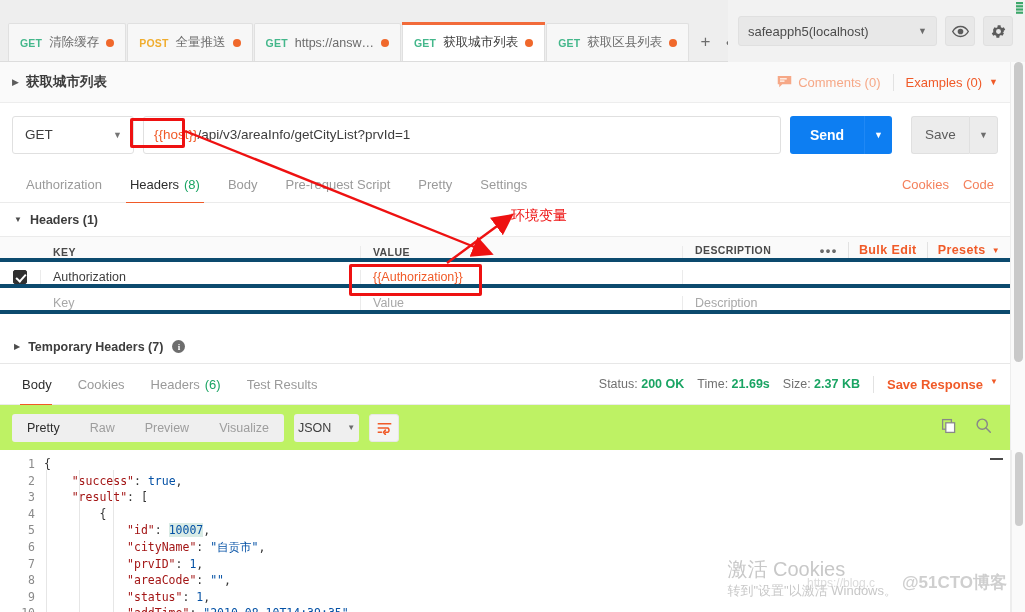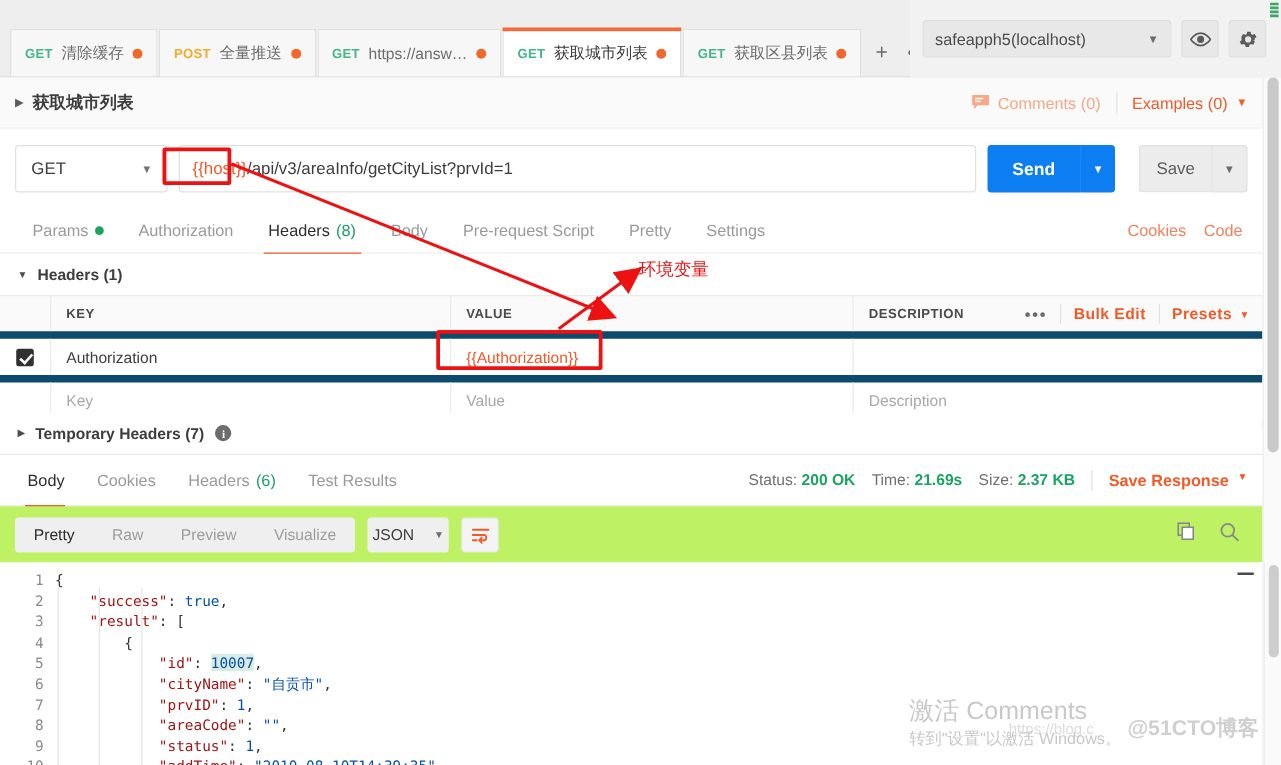--- a/index.html
+++ b/index.html
@@ -143,21 +143,21 @@
 
   
   .headers-head {
     position: absolute; top: 203px; left: 0; width: 1010px; height: 33px;
     display: flex; align-items: center; padding: 0 14px; background: #fff;
   }
   .headers-head .tri { font-size: 8px; color: #4c4c4c; margin-right: 8px; }
   .headers-head .lbl { font-size: 12.5px; color: #3d3d3d; font-weight: bold; }
 
   .tbl { position: absolute; top: 236px; left: 0; width: 1010px; }
-  .trow { display: flex; height: 35px; border-top: 1px solid #ebebeb; border-bottom: 6px solid #0c4a6e; }
+  .trow { display: flex; height: 26px; border-top: 1px solid #ebebeb; border-bottom: 4px solid #0c4a6e; align-items: flex-end; }
   .trow + .trow { border-top: none; }
   .th { background: #fafafa; }
   .cb-cell { width: 41px; display: flex; align-items: center; justify-content: center;
              border-right: 1px solid #ebebeb; }
   .cb {
     width: 14px; height: 14px; border: 1px solid #4a4a4a; border-radius: 2px;
     background: #fff; position: relative;
   }
   .cb.checked { background: #303030; border-color: #303030; }
   .cb.checked::after {
@@ -390,24 +390,20 @@
     </div>
     <div class="save-group">
       <div class="save-btn">Save</div>
       <div class="save-caret">▼</div>
     </div>
   </div>
 
   <div class="reqtabs">
     <div id="reqtabs" style="display:flex;align-items:center;">
         <div class="rtab">
-          <span>Params</span>
-          <span class="greendot"></span>
-        </div>
-        <div class="rtab">
           <span>Authorization</span>
         </div>
         <div class="rtab active">
           <span>Headers</span>
           <span class="badge-green">(8)</span>
         </div>
         <div class="rtab">
           <span>Body</span>
         </div>
         <div class="rtab">
@@ -596,18 +592,18 @@
       </marker>
     </defs>
     <line x1="185" y1="131" x2="487" y2="252" stroke="#ee1111" stroke-width="2.4" marker-end="url(#ah)"></line>
     <line x1="447" y1="263" x2="508" y2="218" stroke="#ee1111" stroke-width="2.4" marker-end="url(#ah)"></line>
   </svg>
 
   <div class="anno-txt" style="left:511px; top:207px;">环境变量</div>
 
   <div class="wm-url">https://blog.c</div>
   <div class="wm-win">
-    <div class="l1">激活 Comments</div>
+    <div class="l1">激活 Cookies</div>
     <div class="l2">转到"设置"以激活 Windows。</div>
   </div>
   <div class="wm-cto">@51CTO博客</div>
 
 </div>
 
 </body></html>

